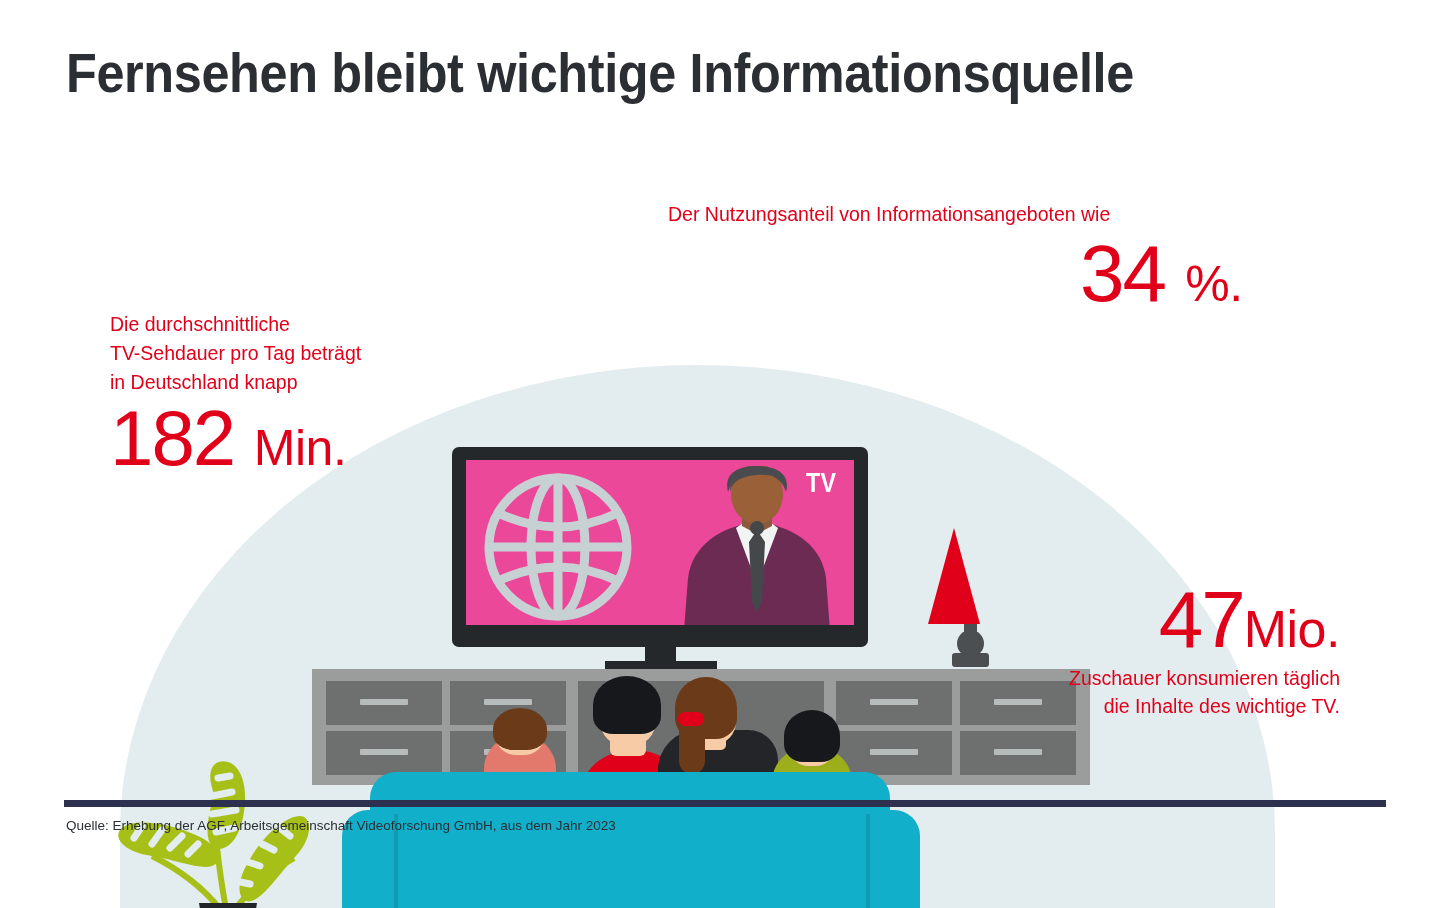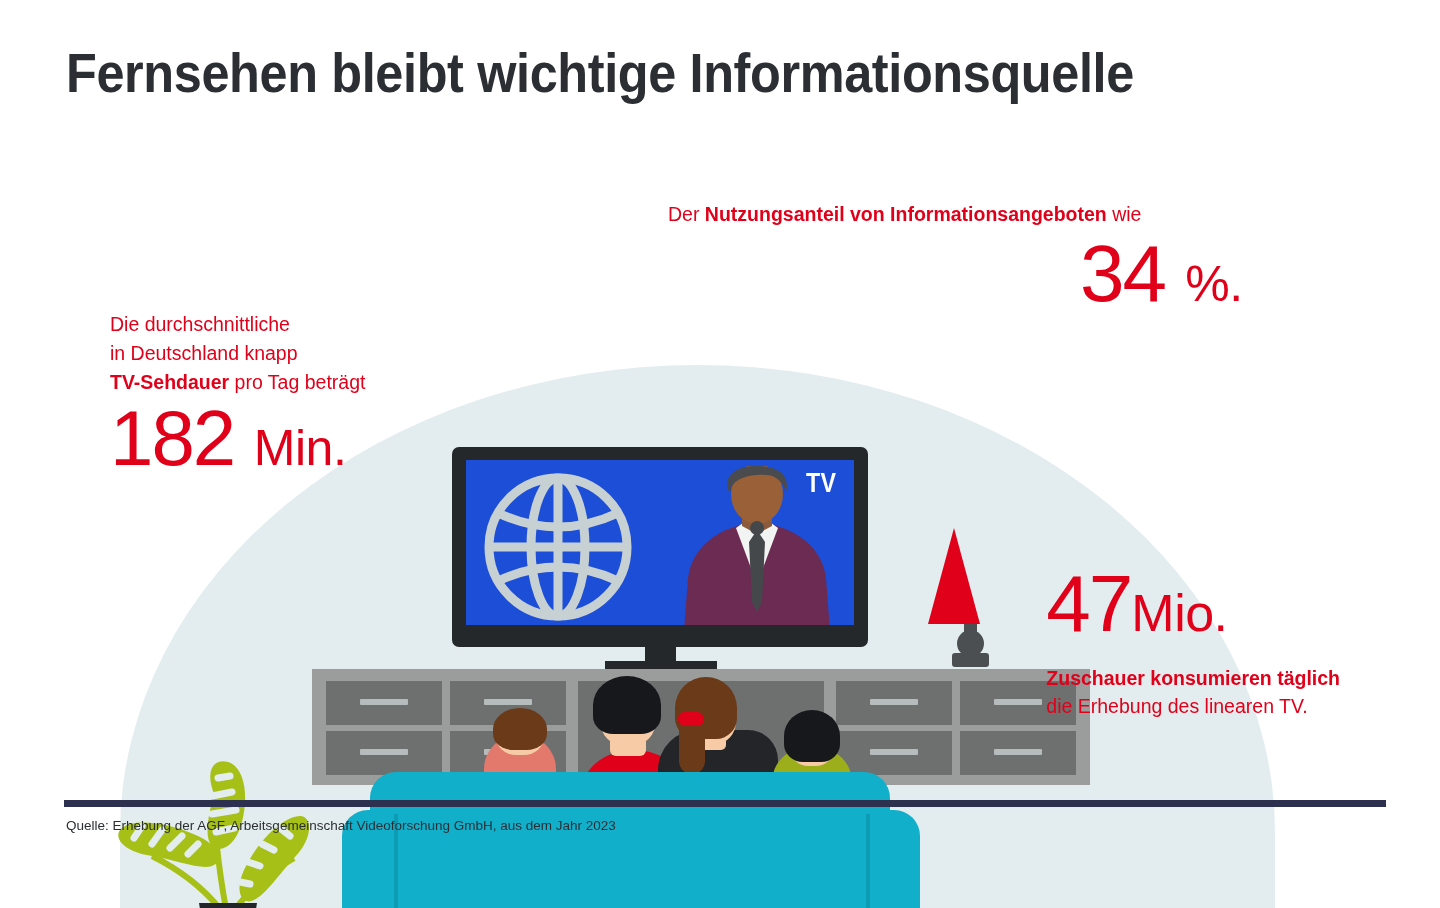--- a/index.html
+++ b/index.html
@@ -26,50 +26,50 @@
   .bg-blob {
     position:absolute; left:120px; top:215px;
     width:1155px; height:655px;
     background:#E3EDEF;
     border-radius:580px 580px 0 0 / 470px 470px 0 0;
   }
 
   
   .callout { position:absolute; color:#E1001A; }
   .callout .line { font-size:19.5px; line-height:29px; white-space:nowrap; }
-  .callout .line b { font-weight:700; }
+  .callout .line b { font-weight:400; }
   .bignum { font-weight:400; line-height:1; white-space:nowrap; }
 
   
   .c-left { left:110px; top:310px; }
   .c-left .bignum { font-size:78px; margin-top:2px; letter-spacing:-2px; }
   .c-left .bignum .unit { font-size:50px; letter-spacing:-0.5px; }
 
   
   .c-top { left:668px; top:200px; }
   .c-top .bignum {
     position:absolute; left:412px; top:34px;
     font-size:80px; letter-spacing:-2px;
   }
   .c-top .bignum .unit { font-size:50px; letter-spacing:-0.5px; }
 
   
-  .c-right { right:100px; top:564px; }
+  .c-right { right:100px; top:580px; text-align:right; }
   .c-right .bignum { font-size:80px; letter-spacing:-2px; }
   .c-right .bignum .unit { font-size:52px; letter-spacing:-0.5px; }
   .c-right .line { font-size:19.5px; line-height:28px; }
 
   
   .tv-body {
     position:absolute; left:452px; top:297px; width:416px; height:200px;
     background:#24282B; border-radius:7px;
   }
   .tv-screen {
     position:absolute; left:14px; top:13px; right:14px; bottom:22px;
-    background:#1d4ed8; overflow:hidden;
+    background:#ec4899; overflow:hidden;
   }
   .tv-neck {
     position:absolute; left:645px; top:491px; width:31px; height:24px;
     background:#24282B;
   }
   .tv-base {
     position:absolute; left:605px; top:511px; width:112px; height:10px;
     background:#24282B;
   }
   .tv-label {
@@ -286,32 +286,32 @@
 
       <path d="M186 98 C206 78 204 56 192 56 C176 56 150 80 136 110 C126 132 134 146 146 140 C158 134 170 116 186 98 Z" fill="#A7C018"></path>
       <path d="M182 76 L172 68 M166 90 L154 84 M152 106 L140 102 M142 124 L132 122" stroke="#E3EDEF" stroke-width="7" fill="none" stroke-linecap="round"></path>
     </svg>
     <div class="pot-box"></div>
 
   </div>
 
   <div class="callout c-left">
     <div class="line">Die durchschnittliche</div>
+    <div class="line"><b>TV-Sehdauer</b><span> pro Tag beträgt</span></div>
     <div class="line">in Deutschland knapp</div>
-    <div class="line"><b>TV-Sehdauer</b><span> pro Tag beträgt</span></div>
     <div class="bignum"><span>182</span>&nbsp;<span class="unit">Min.</span></div>
   </div>
 
   <div class="callout c-top">
     <div class="line"><span>Der </span><b>Nutzungsanteil von Informationsangeboten</b><span> wie</span></div>
     <div class="bignum"><span>34</span>&nbsp;<span class="unit">%.</span></div>
   </div>
 
   <div class="callout c-right">
     <div class="bignum"><span>47</span><span class="unit">Mio.</span></div>
-    <div class="line" style="margin-top:20px;"><b>Zuschauer konsumieren täglich</b></div>
-    <div class="line">die Erhebung des linearen TV.</div>
+    <div class="line" style="margin-top:4px;"><b>Zuschauer konsumieren täglich</b></div>
+    <div class="line">die Inhalte des wichtige TV.</div>
   </div>
 
   <div class="rule"></div>
   <div class="source">Quelle: Erhebung der AGF, Arbeitsgemeinschaft Videoforschung GmbH, aus dem Jahr 2023</div>
 
 </div>
 
 </body></html>

